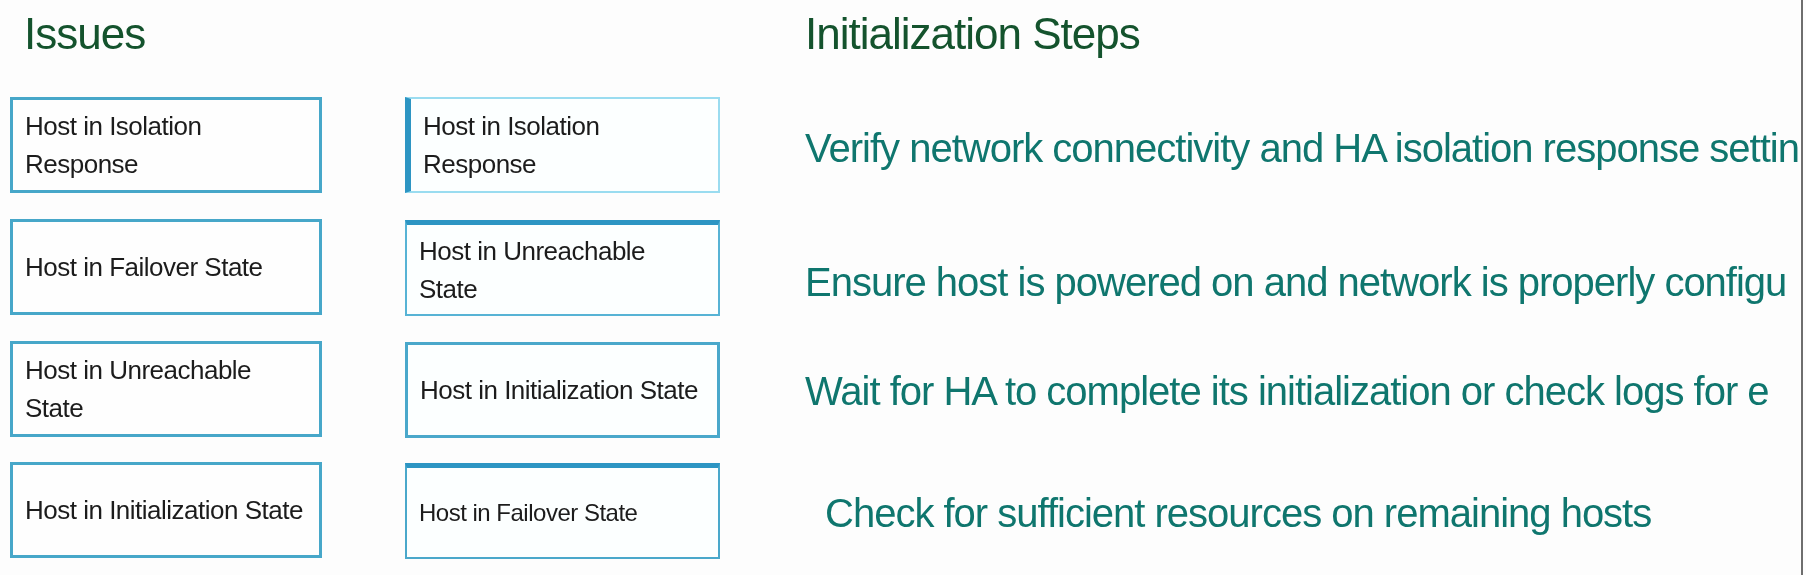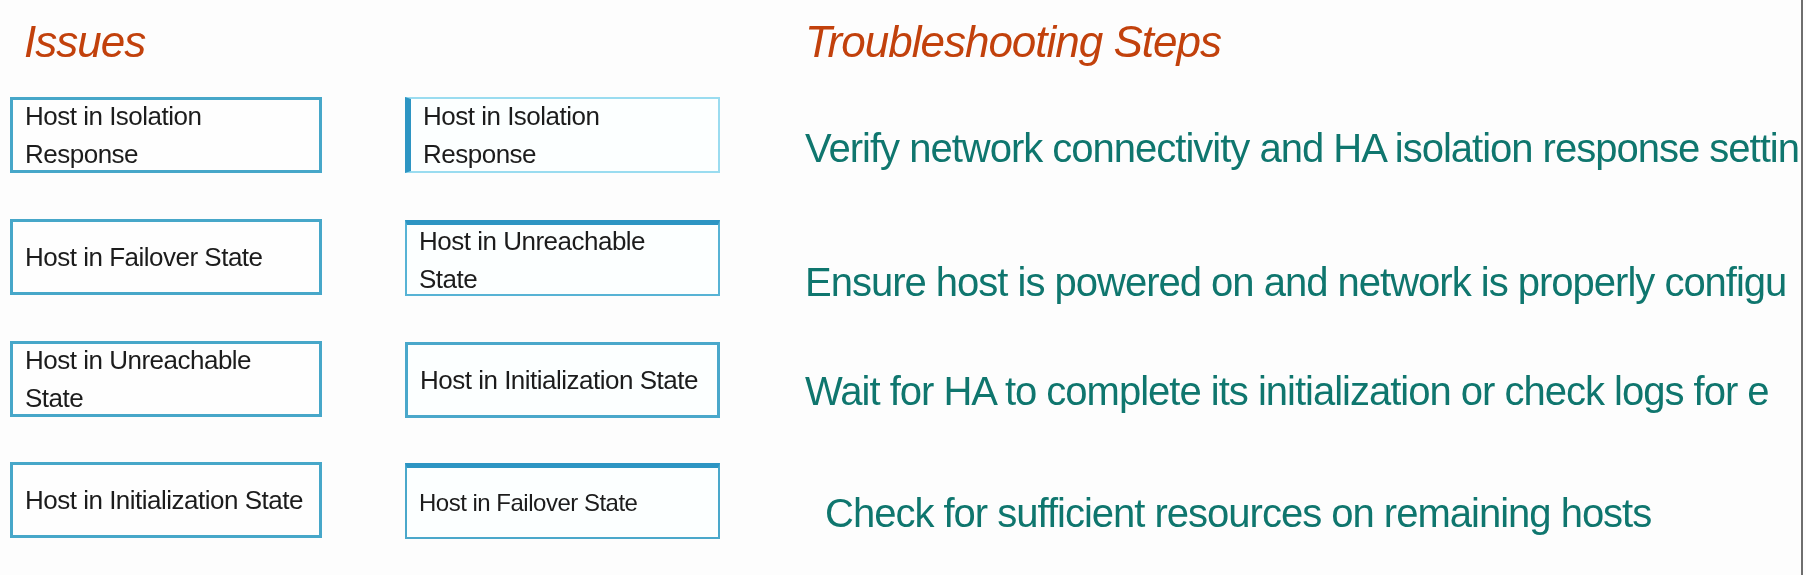--- a/index.html
+++ b/index.html
@@ -6,35 +6,34 @@
   html, body {
     width: 1806px; height: 575px;
     overflow: hidden;
     background: #fdfdfd;
     font-family: "Liberation Sans", "DejaVu Sans", sans-serif;
     color: #1b1b1b;
     position: relative;
   }
   .heading {
     position: absolute;
-    top: 16px;
+    top: 8px;
     font-size: 44px;
     line-height: 1.2;
     letter-spacing: -1px;
-    color: #c2410c;
+    color: #14532d;
     white-space: nowrap;
-    font-style: italic;
   }
   #issues-heading { left: 24px; }
   #troubleshooting-heading { left: 805px; }
 
   .dragbox {
     position: absolute;
     width: 312px;
-    height: 76px;
+    height: 96px;
     background: #fefefe;
     display: flex;
     align-items: center;
     padding: 0 12px;
     font-size: 26px;
     line-height: 38px;
     letter-spacing: -0.5px;
     color: #1c1c1c;
     cursor: pointer;
   }
@@ -74,21 +73,21 @@
     left: 1801px; top: 0;
     width: 2px; height: 575px;
     background: #6e6e6e;
   }
 </style>
 </head>
 <body>
 
 <div class="heading" id="issues-heading">Issues</div>
 
-<div class="heading" id="troubleshooting-heading">Troubleshooting Steps</div>
+<div class="heading" id="troubleshooting-heading">Initialization Steps</div>
 
 <div class="dragbox src" id="issue-box-1">
   <span>Host in Isolation Response</span>
 </div>
 <div class="dragbox src" id="issue-box-2">
   <span>Host in Failover State</span>
 </div>
 <div class="dragbox src" id="issue-box-3">
   <span>Host in Unreachable State</span>
 </div>

